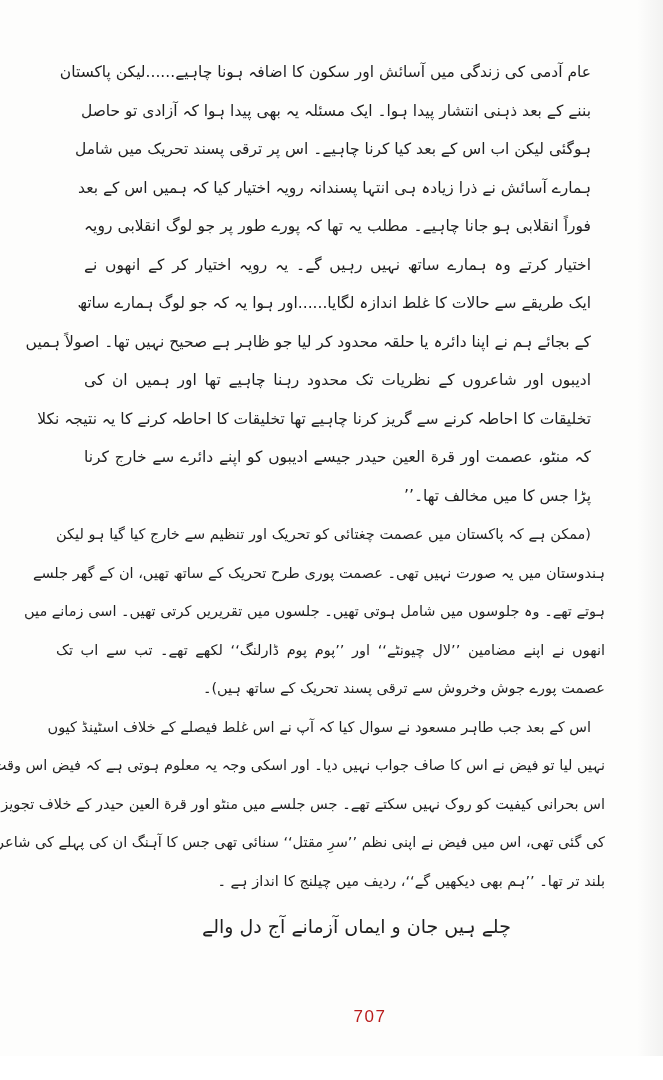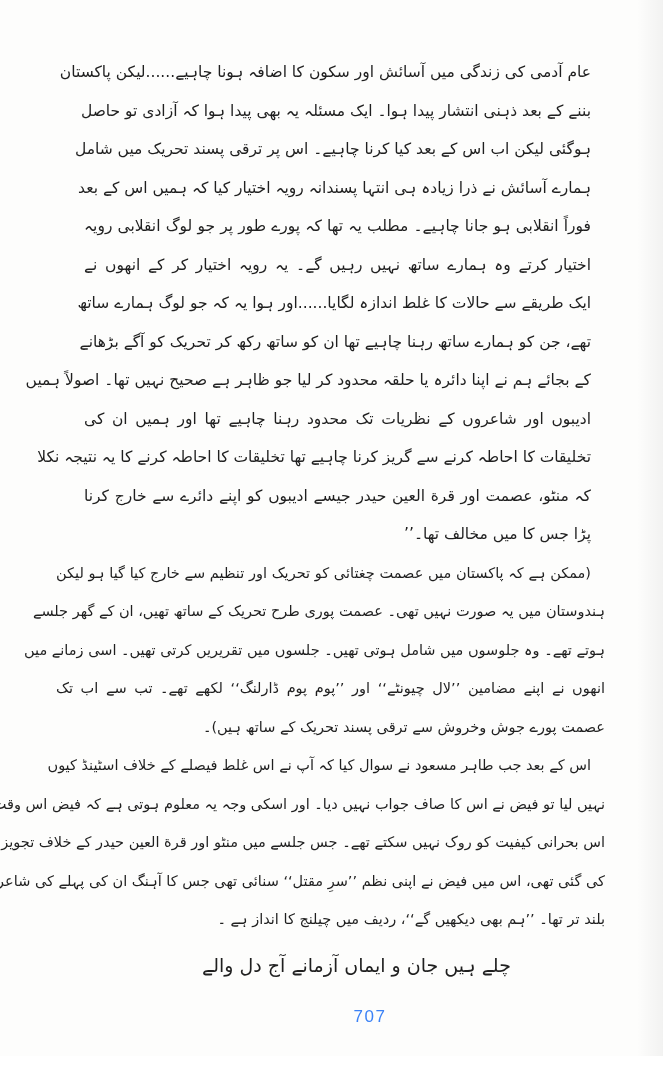--- a/index.html
+++ b/index.html
@@ -66,38 +66,37 @@
   .page-number {
     position: absolute;
     top: 1007px;
     left: 340px;
     width: 60px;
     text-align: center;
     direction: ltr;
     font-family: "Liberation Sans", sans-serif;
     font-size: 17px;
     letter-spacing: 1.5px;
-    color: #3b82f6;
+    color: #b91c1c;
   }
 </style>
 </head>
 <body>
 
 <div class="page">
   <div class="content">
 
     <div class="quote-block">
       <div class="line">عام آدمی کی زندگی میں آسائش اور سکون کا اضافہ ہونا چاہیے......لیکن پاکستان</div>
       <div class="line">بننے کے بعد ذہنی انتشار پیدا ہوا۔ ایک مسئلہ یہ بھی پیدا ہوا کہ آزادی تو حاصل</div>
       <div class="line">ہوگئی لیکن اب اس کے بعد کیا کرنا چاہیے۔ اس پر ترقی پسند تحریک میں شامل</div>
       <div class="line">ہمارے آسائش نے ذرا زیادہ ہی انتہا پسندانہ رویہ اختیار کیا کہ ہمیں اس کے بعد</div>
       <div class="line">فوراً انقلابی ہو جانا چاہیے۔ مطلب یہ تھا کہ پورے طور پر جو لوگ انقلابی رویہ</div>
       <div class="line">اختیار کرتے وہ ہمارے ساتھ نہیں رہیں گے۔ یہ رویہ اختیار کر کے انھوں نے</div>
       <div class="line">ایک طریقے سے حالات کا غلط اندازہ لگایا......اور ہوا یہ کہ جو لوگ ہمارے ساتھ</div>
-      <div class="line">تھے، جن کو ہمارے ساتھ رہنا چاہیے تھا ان کو ساتھ رکھ کر تحریک کو آگے بڑھانے</div>
       <div class="line">کے بجائے ہم نے اپنا دائرہ یا حلقہ محدود کر لیا جو ظاہر ہے صحیح نہیں تھا۔ اصولاً ہمیں</div>
       <div class="line">ادیبوں اور شاعروں کے نظریات تک محدود رہنا چاہیے تھا اور ہمیں ان کی</div>
       <div class="line">تخلیقات کا احاطہ کرنے سے گریز کرنا چاہیے تھا تخلیقات کا احاطہ کرنے کا یہ نتیجہ نکلا</div>
       <div class="line">کہ منٹو، عصمت اور قرة العین حیدر جیسے ادیبوں کو اپنے دائرے سے خارج کرنا</div>
       <div class="line line--end">پڑا جس کا میں مخالف تھا۔’’</div>
     </div>
 
     <div class="para">
       <div class="line line--indent">(ممکن ہے کہ پاکستان میں عصمت چغتائی کو تحریک اور تنظیم سے خارج کیا گیا ہو لیکن</div>
       <div class="line">ہندوستان میں یہ صورت نہیں تھی۔ عصمت پوری طرح تحریک کے ساتھ تھیں، ان کے گھر جلسے</div>

